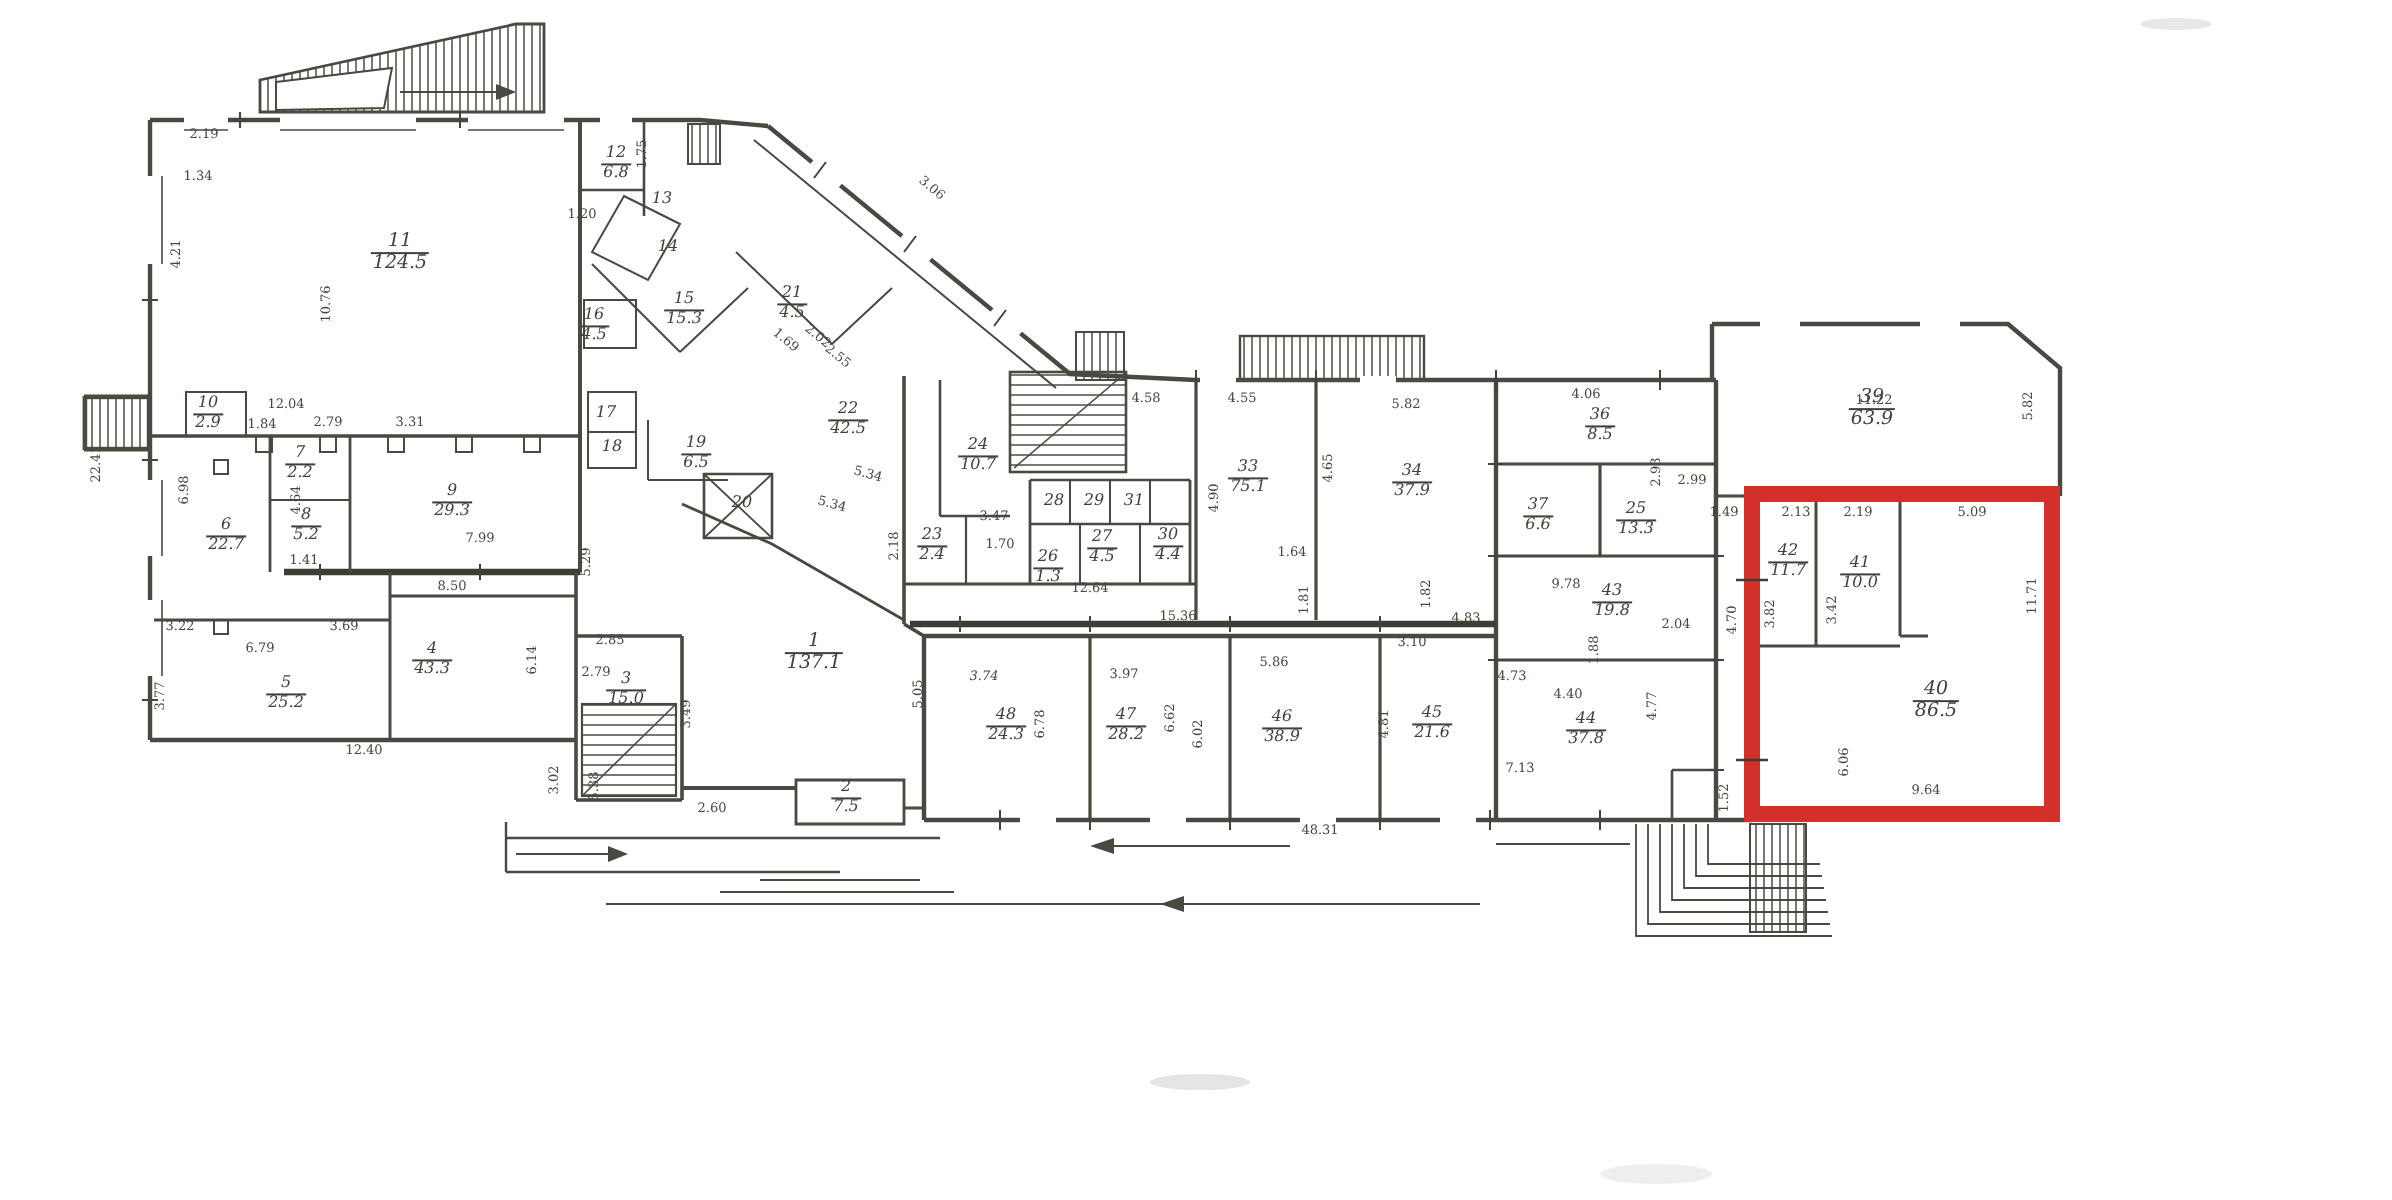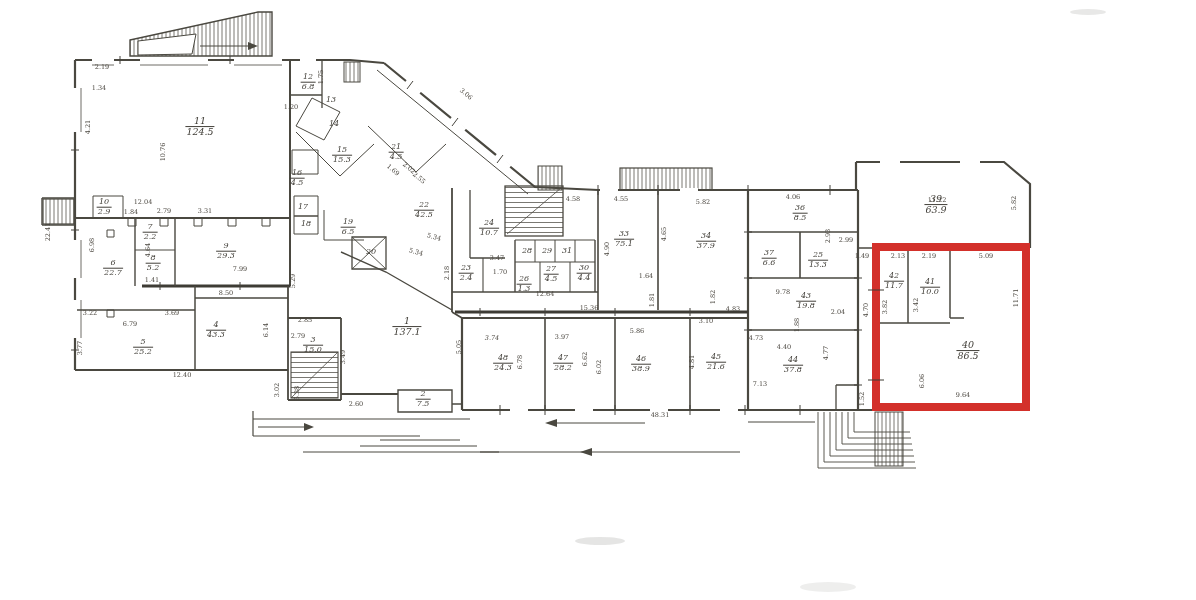--- a/index.html
+++ b/index.html
@@ -217,21 +217,21 @@
       <div class="room-label" style="left: 331px; top: 100px;">
         <span class="no plain">13</span>
       </div>
       <div class="room-label" style="left: 334px; top: 124px;">
         <span class="no plain">14</span>
       </div>
       <div class="room-label" style="left: 342px; top: 155px;">
         <span class="no">15</span>
         <span class="ar">15.3</span>
       </div>
-      <div class="room-label" style="left: 297px; top: 178px;">
+      <div class="room-label" style="left: 297px; top: 163px;">
         <span class="no">16</span>
         <span class="ar">4.5</span>
       </div>
       <div class="room-label" style="left: 303px; top: 207px;">
         <span class="no plain">17</span>
       </div>
       <div class="room-label" style="left: 306px; top: 224px;">
         <span class="no plain">18</span>
       </div>
       <div class="room-label" style="left: 348px; top: 227px;">

